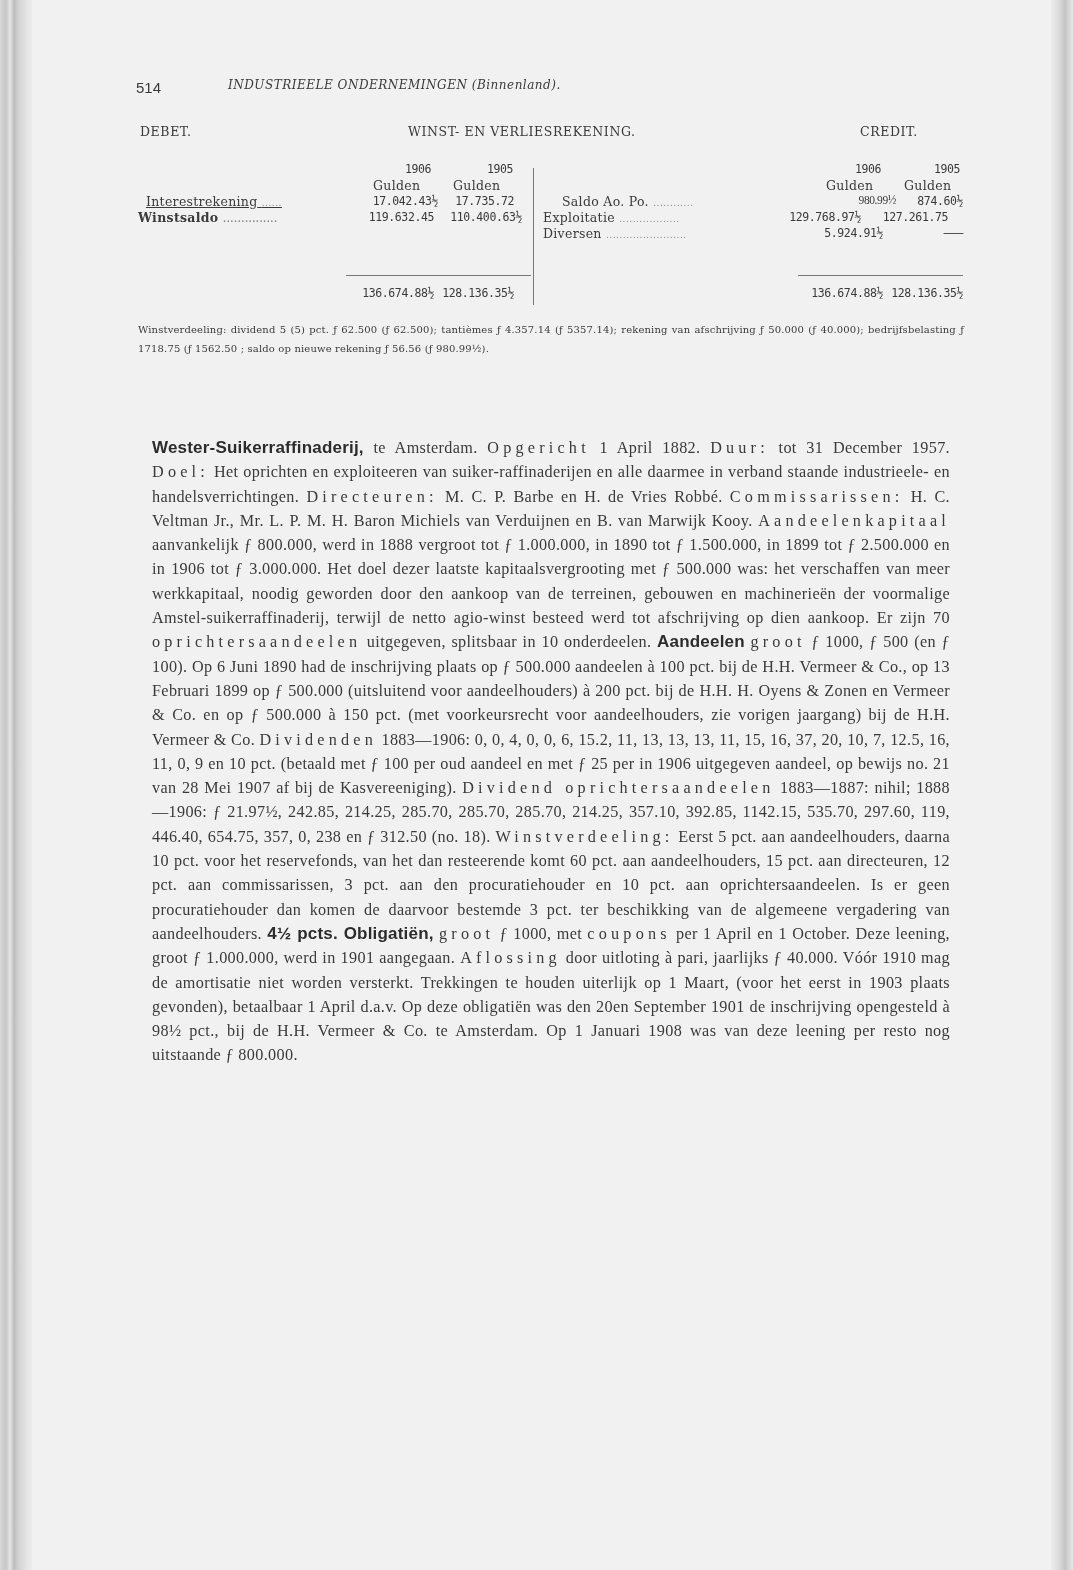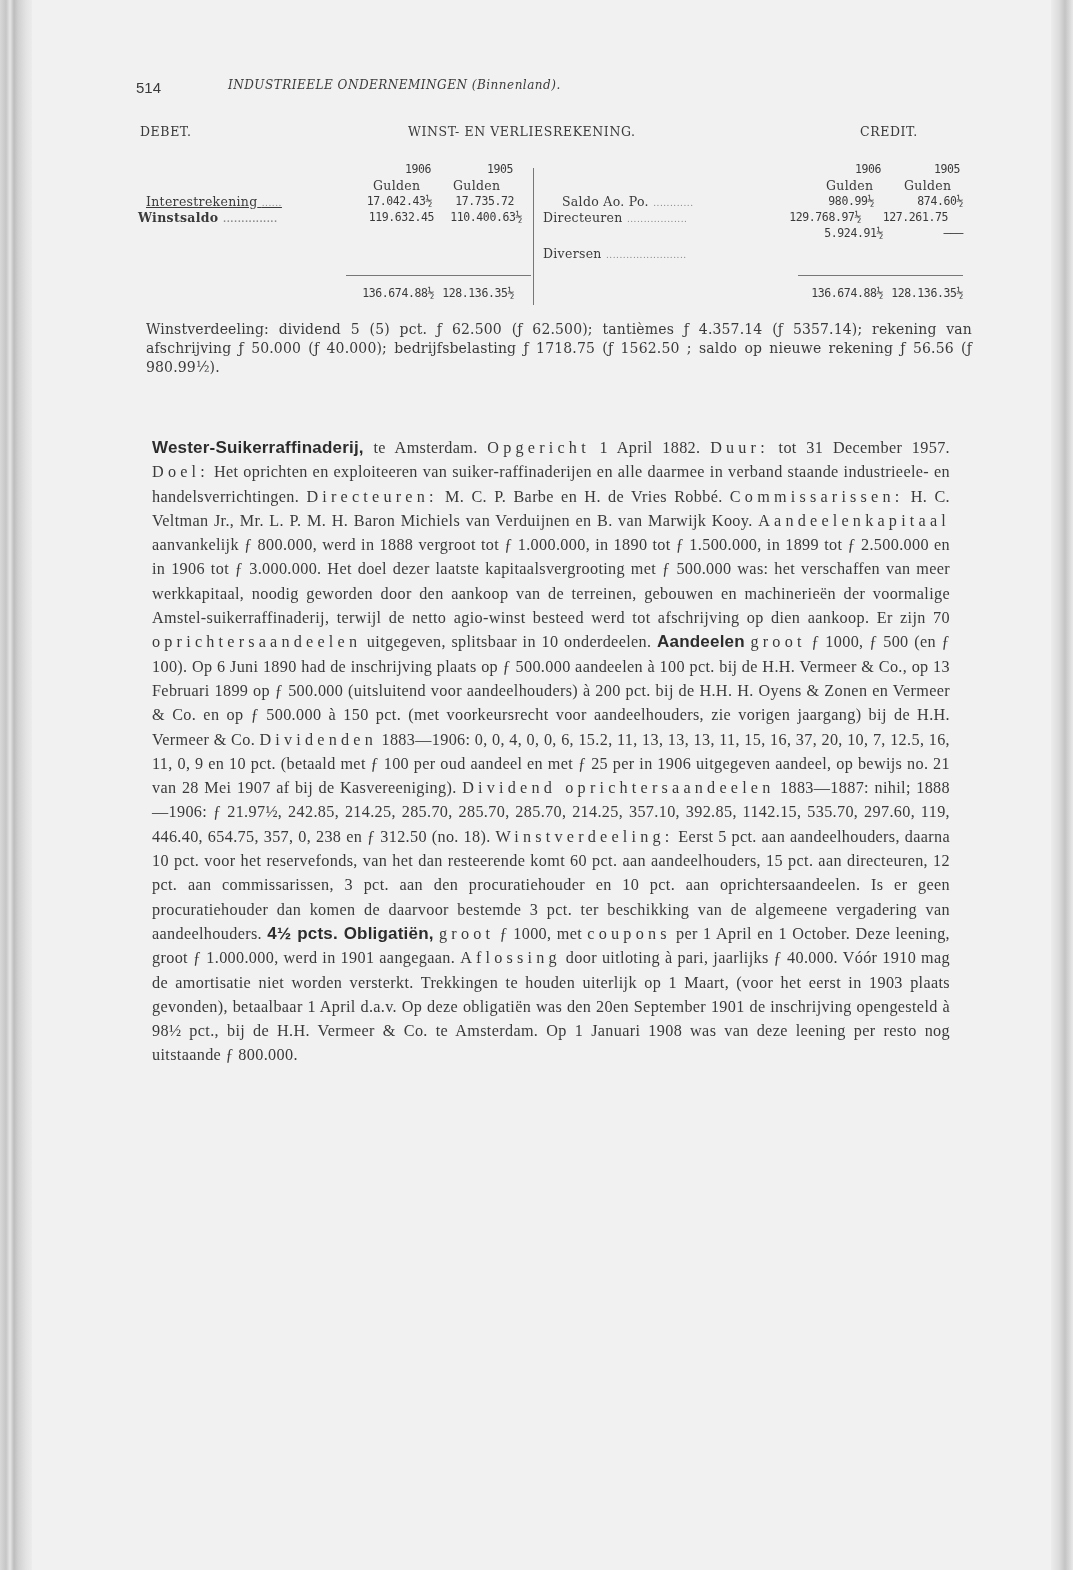--- a/index.html
+++ b/index.html
@@ -28,21 +28,21 @@
     .acct-heads span { position: absolute; white-space: nowrap; }
 
     .acct { position: absolute; top: 158px; left: 138px; width: 825px; height: 150px; font-size: 12.5px; }
     .acct .vline { position: absolute; left: 395px; top: 10px; width: 1px; height: 137px; background: #777; }
     .acct .row { position: absolute; white-space: nowrap; }
     .acct .num { position: absolute; text-align: right; white-space: nowrap; font-size: 11.5px; font-family: "DejaVu Sans Mono", "Liberation Mono", monospace; letter-spacing: -0.4px; }
     .acct .lbl { position: absolute; white-space: nowrap; letter-spacing: 0.3px; }
     .acct .lbl .dots { color: #888; font-size: 9px; letter-spacing: 0.5px; }
     .acct .rule { position: absolute; height: 1px; background: #777; }
 
-    .note { position: absolute; top: 320px; left: 146px; width: 826px; font-size: 14px; line-height: 19px; text-align: justify; letter-spacing: 0.15px; }
+    .note { position: absolute; top: 320px; left: 138px; width: 826px; font-size: 10px; line-height: 19px; text-align: justify; letter-spacing: 0.15px; }
     .note p { margin: 0; }
 
     .body-text {
       position: absolute; top: 421px; left: 137px; width: 828px;
       font-size: 16.2px; line-height: 24.3px; text-align: justify;
       font-family: "Liberation Serif", "DejaVu Serif", serif;
       letter-spacing: 0.35px;
     }
     .body-text p { margin: 15px; }
     .bold-sans { font-family: "Liberation Sans", "DejaVu Sans", sans-serif; font-weight: bold; color: #2c2c2c; letter-spacing: 0.2px; font-size: 17px; }
@@ -69,21 +69,21 @@
 
   <div class="acct">
 
     <span class="num" style="left:225px; width:68px; top:4px;">1906</span>
     <span class="num" style="left:305px; width:70px; top:4px;">1905</span>
     <span class="lbl" style="left:235px; top:20px;">Gulden</span>
     <span class="lbl" style="left:315px; top:20px;">Gulden</span>
 
     <div class="row" style="top:36px; left:0;">
       <span class="lbl" style="left:8px;text-decoration:underline;"><span>Interestrekening</span> <span class="dots">......</span></span>
-      <span class="num" style="left:208px; width:86px;">17.042.43½</span>
+      <span class="num" style="left:214px; width:86px;">17.042.43½</span>
       <span class="num" style="left:290px; width:86px;">17.735.72</span>
     </div>
     <div class="row" style="top:52px; left:0;">
       <span class="lbl" style="left:0;font-weight:bold;"><span>Winstsaldo</span> <span class="dots">...............</span></span>
       <span class="num" style="left:210px; width:86px;">119.632.45</span>
       <span class="num" style="left:298px; width:86px;">110.400.63½</span>
     </div>
     <div class="rule" style="left:208px; top:117px; width:185px;"></div>
     <div class="row" style="top:128px; left:0;">
       <span class="num" style="left:210px; width:86px;">136.674.88½</span>
@@ -92,30 +92,30 @@
 
     <div class="vline"></div>
 
     <span class="num" style="left:675px; width:68px; top:4px;">1906</span>
     <span class="num" style="left:752px; width:70px; top:4px;">1905</span>
     <span class="lbl" style="left:688px; top:20px;">Gulden</span>
     <span class="lbl" style="left:766px; top:20px;">Gulden</span>
 
     <div class="row" style="top:36px; left:0;">
       <span class="lbl" style="left:424px;"><span>Saldo Ao. Po.</span> <span class="dots">............</span></span>
-      <span class="num" style="left:646px; width:90px;">980.99½</span>
+      <span class="num" style="left:668px; width:90px;font-family:Liberation Serif, serif;">980.99½</span>
       <span class="num" style="left:735px; width:90px;">874.60½</span>
     </div>
     <div class="row" style="top:52px; left:0;">
-      <span class="lbl" style="left:405px;"><span>Directeuren</span> <span class="dots">..................</span></span>
+      <span class="lbl" style="left:405px;"><span>Exploitatie</span> <span class="dots">..................</span></span>
       <span class="num" style="left:633px; width:90px;">129.768.97½</span>
       <span class="num" style="left:720px; width:90px;">127.261.75</span>
     </div>
     <div class="row" style="top:68px; left:0;">
-      <span class="lbl" style="left:405px;margin-top:20px;"><span>Diversen</span> <span class="dots">........................</span></span>
+      <span class="lbl" style="left:405px;"><span>Diversen</span> <span class="dots">........................</span></span>
       <span class="num" style="left:655px; width:90px;">5.924.91½</span>
       <span class="num" style="left:735px; width:90px;">———</span>
     </div>
     <div class="rule" style="left:660px; top:117px; width:165px;"></div>
     <div class="row" style="top:128px; left:0;">
       <span class="num" style="left:655px; width:90px;">136.674.88½</span>
       <span class="num" style="left:735px; width:90px;">128.136.35½</span>
     </div>
   </div>
 

